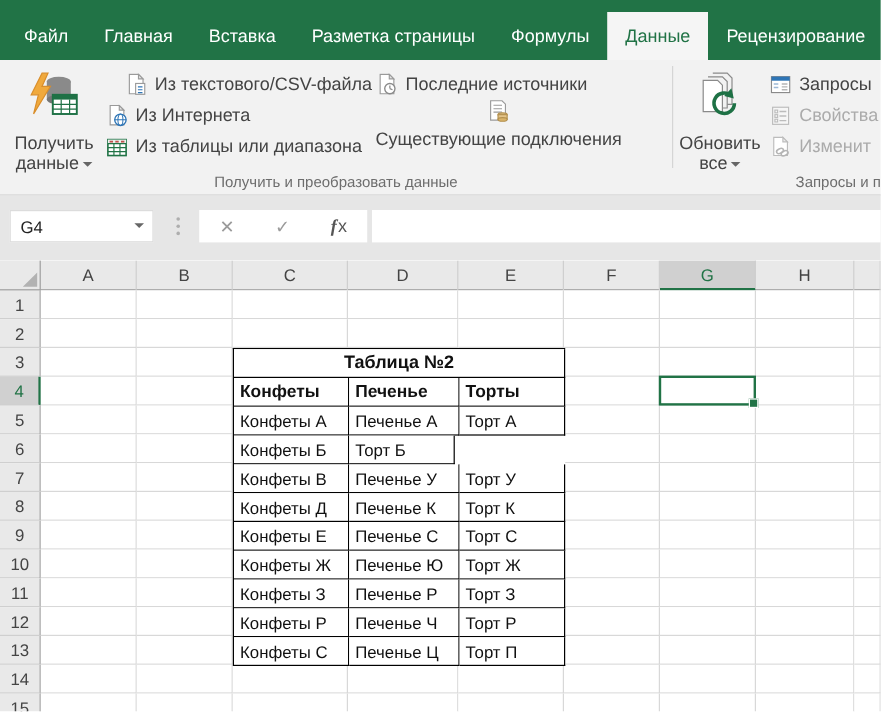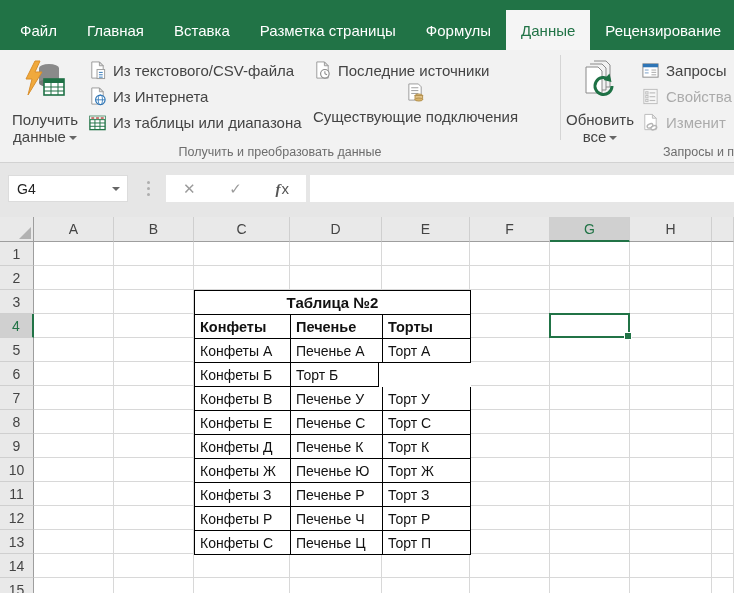--- a/index.html
+++ b/index.html
@@ -79,21 +79,21 @@
         <line x1="22" y1="28" x2="42" y2="28" stroke="#1E7145"></line>
         <line x1="22" y1="32" x2="42" y2="32" stroke="#1E7145"></line>
         <line x1="29" y1="24" x2="29" y2="36" stroke="#1E7145"></line>
         <line x1="36" y1="24" x2="36" y2="36" stroke="#1E7145"></line>
       </svg>
     </span>
     <span class="blabel">Получить</span>
     <span class="blabel"><span>данные</span><span class="caret"></span></span>
   </div>
 
-  <div class="ritem" style="left:88px;top:7px;">
+  <div class="ritem" style="left:104px;top:7px;">
     <span class="icon">
       <svg width="19" height="19" viewBox="0 0 20 20">
         <path d="M4 1 h8 l4 4 v13 h-12 z" fill="#fff" stroke="#9a9a9a"></path>
         <path d="M12 1 l4 4 h-4 z" fill="#e4e4e4" stroke="#9a9a9a"></path>
         <rect x="9.5" y="9" width="8" height="9.5" fill="#fff" stroke="#9a9a9a"></rect>
         <line x1="11.5" y1="12" x2="15.5" y2="12" stroke="#2e75b6"></line>
         <line x1="11.5" y1="14.5" x2="15.5" y2="14.5" stroke="#2e75b6"></line>
         <line x1="11.5" y1="17" x2="15.5" y2="17" stroke="#2e75b6"></line>
       </svg>
     </span>
@@ -449,28 +449,28 @@
       <div class="trow">
         <div class="tcell" style="width: 96px;">Конфеты Б</div>
         <div class="tcell" style="width: 88px;">Торт Б</div>
       </div>
       <div class="trow">
         <div class="tcell" style="width: 96px;">Конфеты В</div>
         <div class="tcell" style="width: 92px;">Печенье У</div>
         <div class="tcell" style="width: 88px;">Торт У</div>
       </div>
       <div class="trow">
+        <div class="tcell" style="width: 96px;">Конфеты Д</div>
+        <div class="tcell" style="width: 92px;">Печенье К</div>
+        <div class="tcell" style="width: 88px;">Торт К</div>
+      </div>
+      <div class="trow">
         <div class="tcell" style="width: 96px;">Конфеты Е</div>
         <div class="tcell" style="width: 92px;">Печенье С</div>
         <div class="tcell" style="width: 88px;">Торт С</div>
-      </div>
-      <div class="trow">
-        <div class="tcell" style="width: 96px;">Конфеты Д</div>
-        <div class="tcell" style="width: 92px;">Печенье К</div>
-        <div class="tcell" style="width: 88px;">Торт К</div>
       </div>
       <div class="trow">
         <div class="tcell" style="width: 96px;">Конфеты Ж</div>
         <div class="tcell" style="width: 92px;">Печенье Ю</div>
         <div class="tcell" style="width: 88px;">Торт Ж</div>
       </div>
       <div class="trow">
         <div class="tcell" style="width: 96px;">Конфеты З</div>
         <div class="tcell" style="width: 92px;">Печенье Р</div>
         <div class="tcell" style="width: 88px;">Торт З</div>

